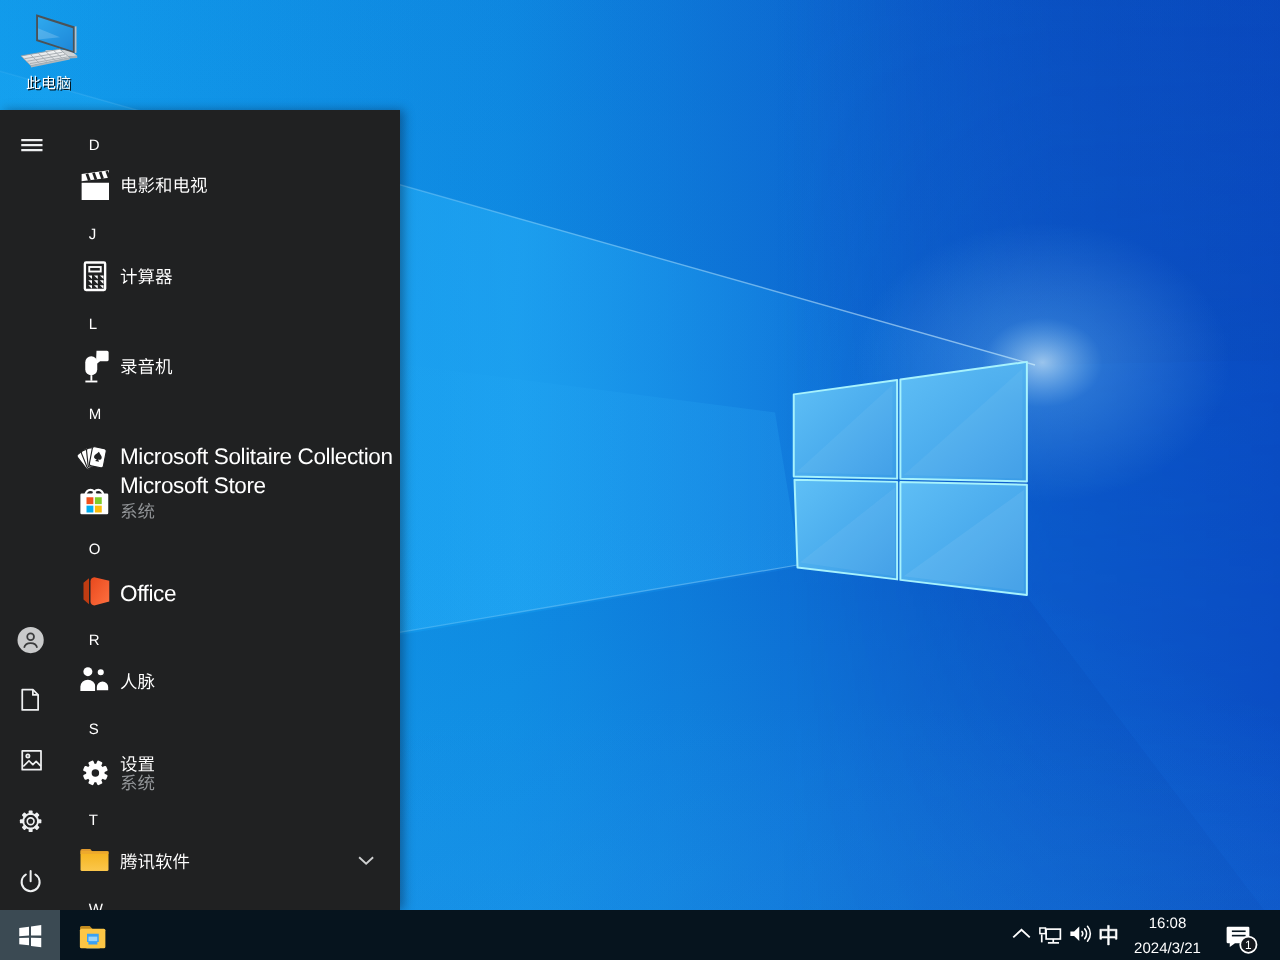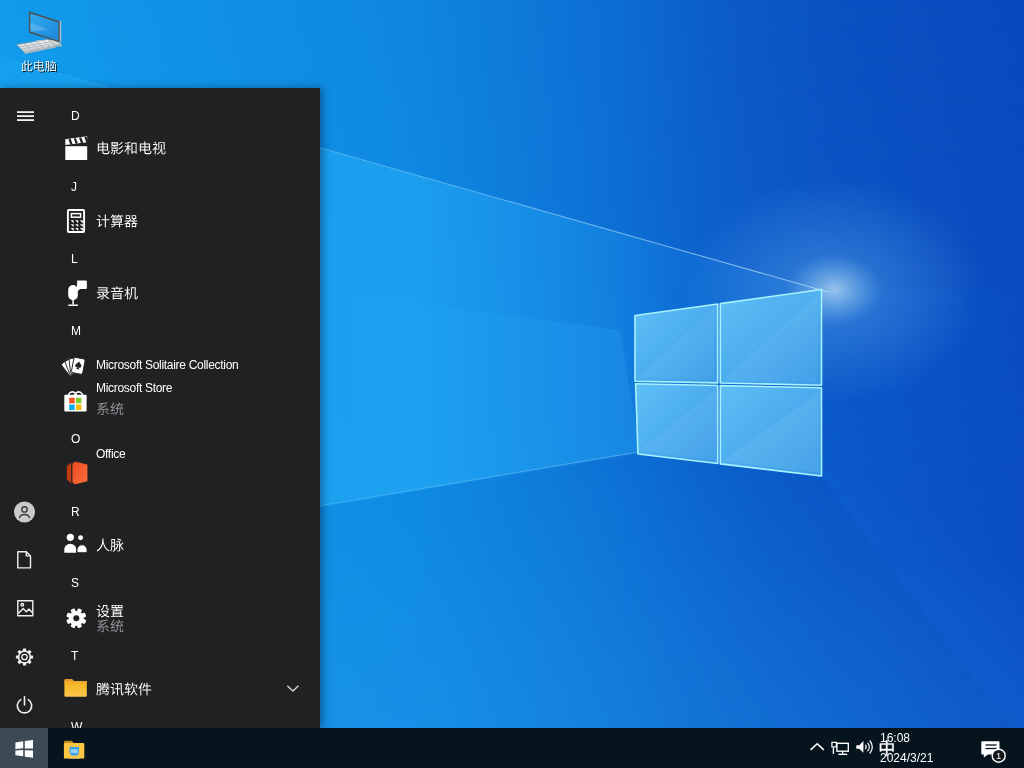--- a/index.html
+++ b/index.html
@@ -1,22 +1,22 @@
 <!DOCTYPE html>
 <html><head><meta charset="utf-8"><style>
 *{margin:0;padding:0;box-sizing:border-box}
 html,body{width:1024px;height:768px;overflow:hidden;background:#000;font-family:"Liberation Sans",sans-serif}
 #stage{position:relative;width:1024px;height:768px}
 .layer{position:absolute;left:0;top:0}
 #menu{position:absolute;left:0;top:88px;width:320px;height:640px;background:#202122;box-shadow:3px 0 8px rgba(0,0,20,0.35);z-index:1}
 #taskbar{position:absolute;left:0;top:728px;width:1024px;height:40px;background:#06141e;z-index:4}
 #startbtn{position:absolute;left:0;top:728px;width:48px;height:40px;background:#3b4a53;z-index:5}
 .sec{position:absolute;left:71px;font-size:12px;color:#fff;line-height:18px;height:18px;z-index:3}
-.lab{position:absolute;left:96px;font-size:12px;color:#fff;line-height:18px;height:18px;letter-spacing:-0.3px;z-index:3}
-.tbtxt{position:absolute;left:880px;width:108px;font-size:12px;color:#fff;line-height:11px;z-index:6}
+.lab{position:absolute;left:96px;font-size:18px;color:#fff;line-height:18px;height:18px;letter-spacing:-0.3px;z-index:3}
+.tbtxt{position:absolute;left:880px;width:108px;font-size:12px;color:#fff;line-height:11px;text-align:center;z-index:6}
 </style></head>
 <body>
 <div id="stage">
 
 <svg class="layer" style="z-index:0" width="1024" height="768" viewBox="0 0 1024 768">
 <defs>
 <linearGradient id="wb" x1="0" y1="0" x2="1" y2="0">
  <stop offset="0" stop-color="#12a2f0"></stop>
           <stop offset="0.4" stop-color="#0f92e8"></stop>
  <stop offset="0.72" stop-color="#0d66d2"></stop>
@@ -113,21 +113,21 @@
     <div class="sec" style="top:178.0px">J</div>
     <div class="sec" style="top:250.0px">L</div>
     <div class="sec" style="top:322.0px">M</div>
     <div class="sec" style="top:430.0px">O</div>
     <div class="sec" style="top:502.5px">R</div>
     <div class="sec" style="top:574.0px">S</div>
     <div class="sec" style="top:646.5px">T</div>
     <div class="sec" style="top:718.0px">W</div>
 <div class="lab" style="top:356.3px">Microsoft Solitaire Collection</div>
 <div class="lab" style="top:379px">Microsoft Store</div>
-<div class="lab" style="top:445px">Office</div>
+<div class="lab" style="top:466px">Office</div>
 <div class="tbtxt" style="top:733px">16:08</div>
 <div class="tbtxt" style="top:753px">2024/3/21</div>
 <div id="startbtn"></div>
 <div id="taskbar"></div>
 <svg class="layer" style="z-index:6" width="1024" height="768" viewBox="0 0 1024 768">
 <defs>
 <linearGradient id="scr" x1="0" y1="0" x2="0.8" y2="1">
  <stop offset="0" stop-color="#2fa9ee"></stop>
           <stop offset="1" stop-color="#1f8ada"></stop>
 </linearGradient>

